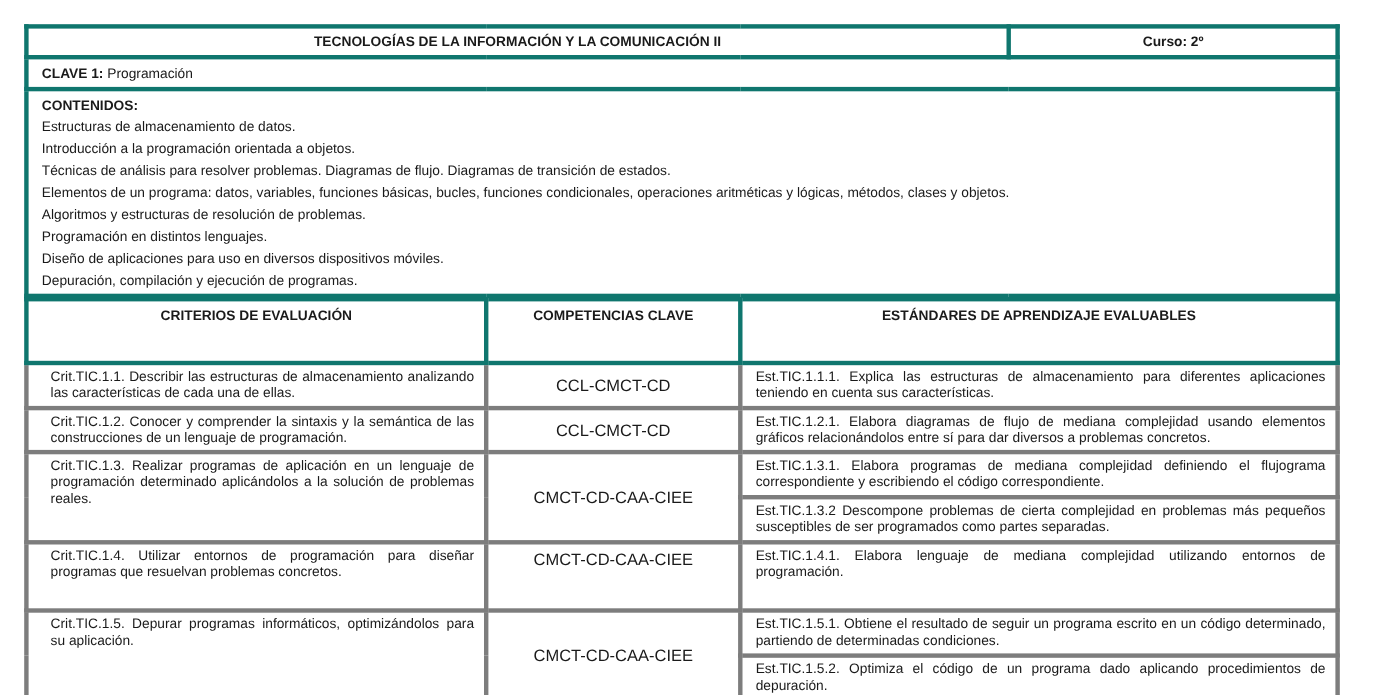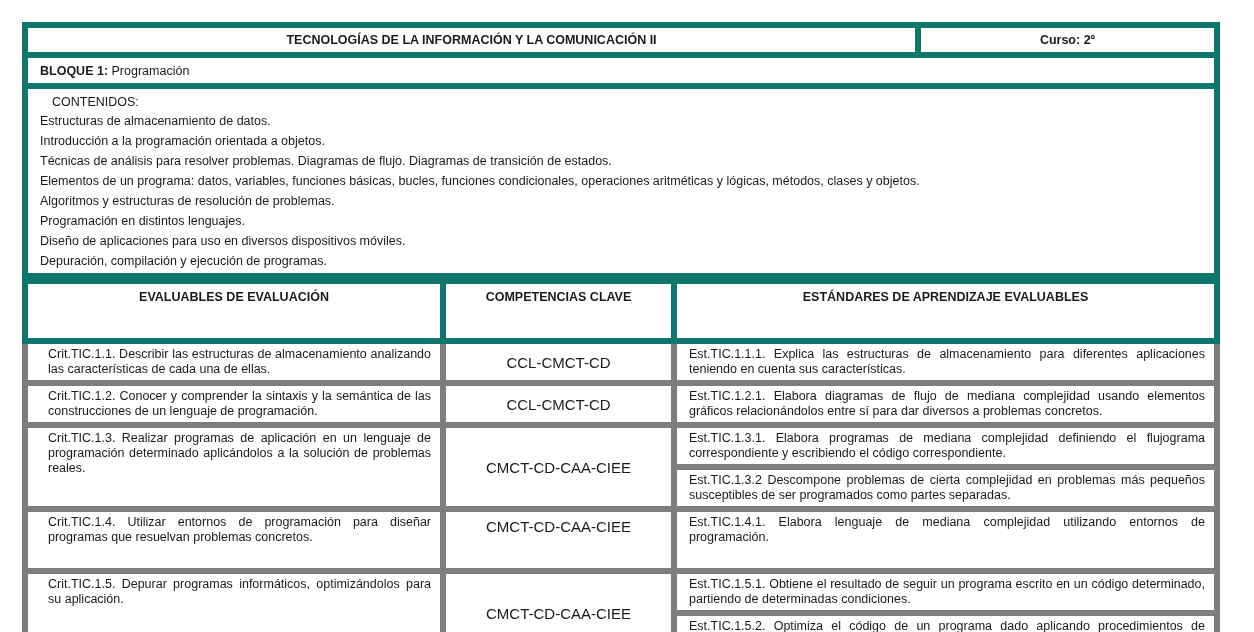--- a/index.html
+++ b/index.html
@@ -1,26 +1,26 @@
 <!DOCTYPE html>
 <html><head>
 <meta charset="utf-8">
 <style>
   html, body { margin: 0; padding: 0; background: #ffffff; }
   body { width: 1254px; height: 632px; position: relative; overflow: hidden;
          font-family: "Liberation Sans", sans-serif; color: #1a1a1a; font-size: 12.5px; }
   .doc { position: absolute; left: 22px; top: 22px; width: 1192px; }
   table { border-collapse: collapse; width: 1192px; table-layout: fixed; }
-  td, th { border: 6px solid #0f766e; padding: 0 12px; vertical-align: middle; }
+  td, th { border: 4px solid #0f766e; padding: 0 12px; vertical-align: middle; }
   .title-row td { height: 24px; font-weight: bold; text-align: center; font-size: 12.5px; }
   .bloque-row td { height: 25px; }
   .bold { font-weight: bold; }
   .contents-cell { padding: 4px 12px 2px 12px; }
   .contents-cell .line { height: 20px; line-height: 20px; white-space: nowrap; }
-  .contents-cell .head { font-weight: normal; height: 18px; line-height: 18px; margin-left: 12px; }
+  .contents-cell .head { font-weight: bold; height: 18px; line-height: 18px; }
   .crit-table td { border-color: #7d7d7d; }
   .crit-table .col-div { border-left: 1px solid #222; }
   .hdr-row th { height: 48px; font-weight: bold; text-align: center; vertical-align: top; padding-top: 6px; font-size: 12.5px; }
   .crit { text-align: justify; text-align-last: left; line-height: 15px; padding: 3px 9px 3px 20px; vertical-align: top; }
   .comp { text-align: center; font-size: 15px; }
   .est { text-align: justify; text-align-last: left; line-height: 15px; padding: 3px 9px 3px 12px; vertical-align: top; }
   .top { vertical-align: top; padding-top: 6px; }
 </style>
 </head>
 <body>
@@ -33,21 +33,21 @@
         <col style="width:244px">
         <col style="width:299px">
     </colgroup>
     <tbody>
         <tr class="title-row">
       <td colspan="3">TECNOLOGÍAS DE LA INFORMACIÓN Y LA COMUNICACIÓN II</td>
       <td>Curso: 2º</td>
     </tr>
     <tr class="bloque-row">
       <td colspan="4">
-        <span class="bold">BLOQUE 1:</span><span> Programación</span>
+        <span class="bold">CLAVE 1:</span><span> Programación</span>
       </td>
     </tr>
     <tr>
       <td colspan="4" class="contents-cell">
         <div class="head">CONTENIDOS:</div>
         <div class="line">Estructuras de almacenamiento de datos.</div>
         <div class="line">Introducción a la programación orientada a objetos.</div>
         <div class="line">Técnicas de análisis para resolver problemas. Diagramas de flujo. Diagramas de transición de estados.</div>
         <div class="line">Elementos de un programa: datos, variables, funciones básicas, bucles, funciones condicionales, operaciones aritméticas y lógicas, métodos, clases y objetos.</div>
         <div class="line">Algoritmos y estructuras de resolución de problemas.</div>
@@ -60,21 +60,21 @@
     </table>
 
   <table class="crit-table" style="margin-top:-1px">
     <colgroup>
       <col style="width:418px">
         <col style="width:231px">
         <col style="width:543px">
     </colgroup>
     <tbody>
         <tr class="hdr-row">
-      <th>EVALUABLES DE EVALUACIÓN</th>
+      <th>CRITERIOS DE EVALUACIÓN</th>
       <th class="col-div">COMPETENCIAS CLAVE</th>
       <th class="col-div">ESTÁNDARES DE APRENDIZAJE EVALUABLES</th>
     </tr>
 
     <tr style="height:41px">
       <td class="crit">Crit.TIC.1.1. Describir las estructuras de almacenamiento analizando las características de cada una de ellas.</td>
       <td class="comp col-div">CCL-CMCT-CD</td>
       <td class="est col-div">Est.TIC.1.1.1. Explica las estructuras de almacenamiento para diferentes aplicaciones teniendo en cuenta sus características.</td>
     </tr>
 

